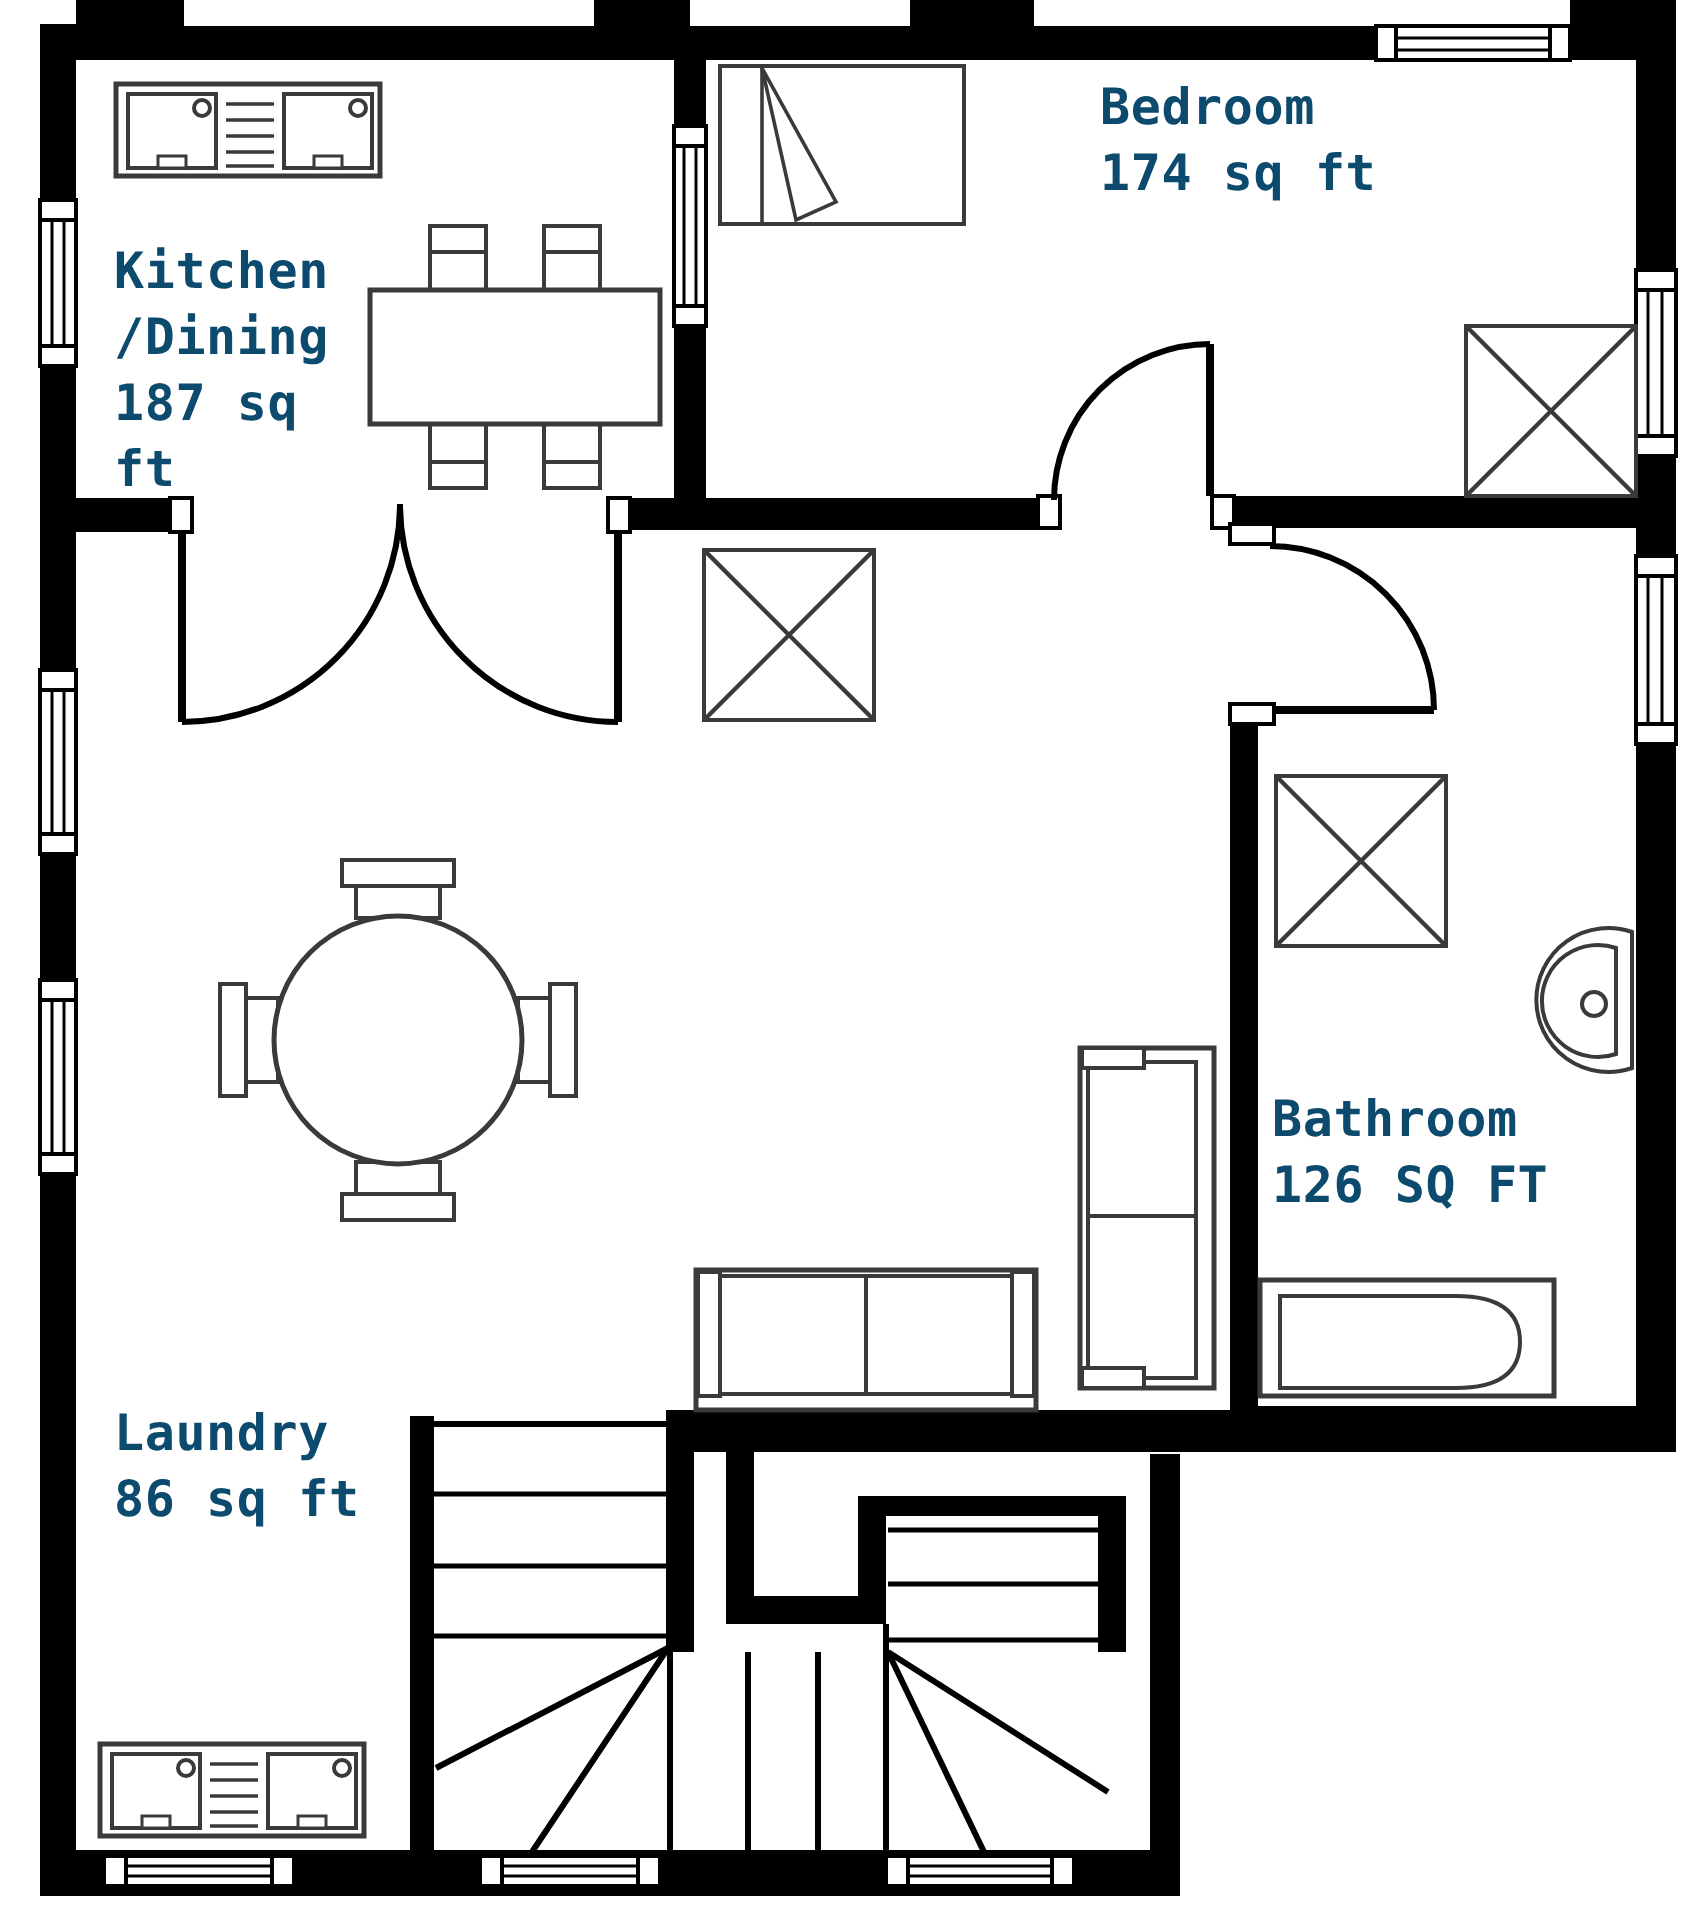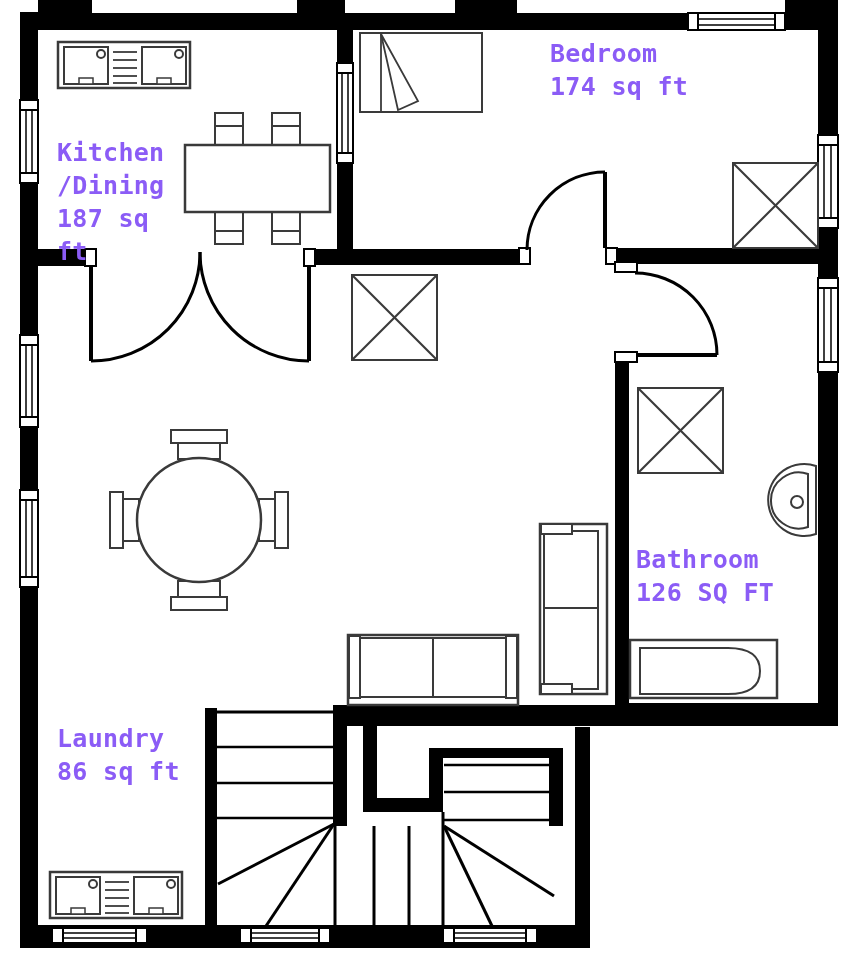--- a/index.html
+++ b/index.html
@@ -1,20 +1,20 @@
 <!DOCTYPE html>
 <html><head>
 <meta charset="utf-8">
 <style>
   html,body{margin:0;padding:0;background:#fff;}
   #plan{position:relative;width:850px;height:957px;background:#fff;overflow:hidden;
         font-family:"DejaVu Sans Mono", monospace;}
   #plan svg{position:absolute;left:0;top:0;}
   .room-label{position:absolute;font-weight:700;font-size:25px;line-height:33px;
-        color:#8b5cf6;white-space:pre-line;letter-spacing:.3px;}
+        color:#0c4a6e;white-space:pre-line;letter-spacing:.3px;}
 </style>
 </head>
 <body>
 
 <div id="plan">
 <svg width="850" height="957" viewBox="0 0 850 957">
 
   <g fill="#000">
     <rect x="38" y="0" width="54" height="13"></rect>
     <rect x="297" y="0" width="48" height="13"></rect>
@@ -279,23 +279,23 @@
     </g>
 
     <g>
       <path d="M 816 466 A 36 36 0 1 0 816 534 Z" stroke-width="2"></path>
       <path d="M 808 474 A 28 28 0 1 0 808 527 Z" stroke-width="2"></path>
       <circle cx="797" cy="502" r="6" stroke-width="2"></circle>
     </g>
   </g>
 </svg>
 
-  <div class="room-label" style="left:57px;top:136px">Kitchen
+  <div class="room-label" style="left:57px;top:119px">Kitchen
 /Dining
 187 sq
 ft</div>
   <div class="room-label" style="left:550px;top:37px">Bedroom
 174 sq ft</div>
   <div class="room-label" style="left:636px;top:543px">Bathroom
 126 SQ FT</div>
-  <div class="room-label" style="left:57px;top:722px">Laundry
+  <div class="room-label" style="left:57px;top:700px">Laundry
 86 sq ft</div>
 </div>
 
 </body></html>

